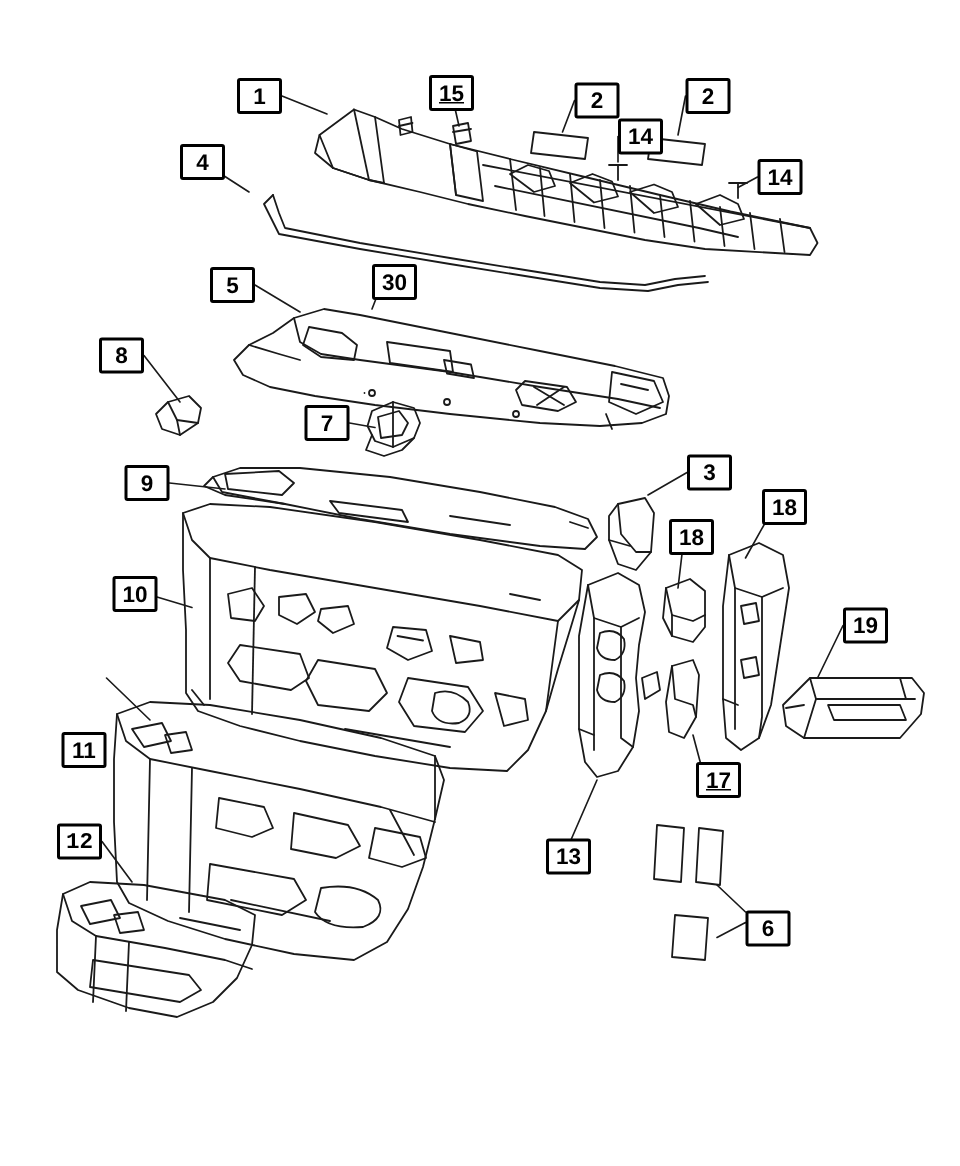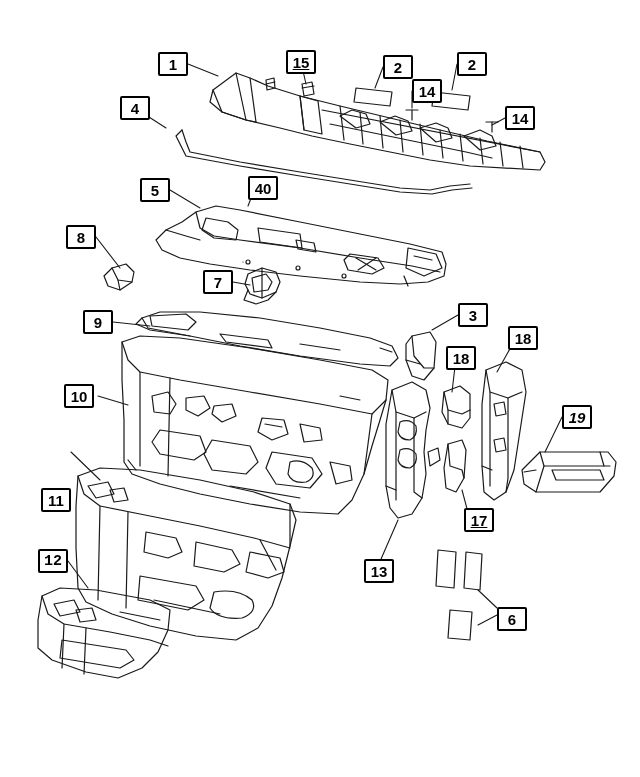--- a/index.html
+++ b/index.html
@@ -274,28 +274,28 @@
   </svg>
 
   <div class="callout" style="left:158px; top:52px;">1</div>
   <div class="callout" style="left:286px; top:50px;text-decoration:underline;">15</div>
   <div class="callout" style="left:383px; top:55px;">2</div>
   <div class="callout" style="left:457px; top:52px;">2</div>
   <div class="callout" style="left:412px; top:79px;">14</div>
   <div class="callout" style="left:505px; top:106px;">14</div>
   <div class="callout" style="left:120px; top:96px;">4</div>
   <div class="callout" style="left:140px; top:178px;">5</div>
-  <div class="callout" style="left:248px; top:176px;">40</div>
+  <div class="callout" style="left:248px; top:176px;">30</div>
   <div class="callout" style="left:66px;  top:225px;">8</div>
   <div class="callout" style="left:203px; top:270px;">7</div>
   <div class="callout" style="left:458px; top:303px;">3</div>
   <div class="callout" style="left:83px;  top:310px;">9</div>
   <div class="callout" style="left:446px; top:346px;">18</div>
   <div class="callout" style="left:508px; top:326px;">18</div>
-  <div class="callout" style="left:64px;  top:384px;">10</div>
-  <div class="callout" style="left:562px; top:405px;font-style:italic;">19</div>
+  <div class="callout" style="left:75px;  top:384px;">10</div>
+  <div class="callout" style="left:562px; top:405px;">19</div>
   <div class="callout" style="left:41px;  top:440px;margin-top:48px;">11</div>
   <div class="callout" style="left:464px; top:508px;text-decoration:underline;">17</div>
   <div class="callout" style="left:38px;  top:549px;font-family:Liberation Mono, monospace;">12</div>
   <div class="callout" style="left:364px; top:559px;">13</div>
   <div class="callout" style="left:497px; top:607px;">6</div>
 
 </div>
 
 </body></html>

